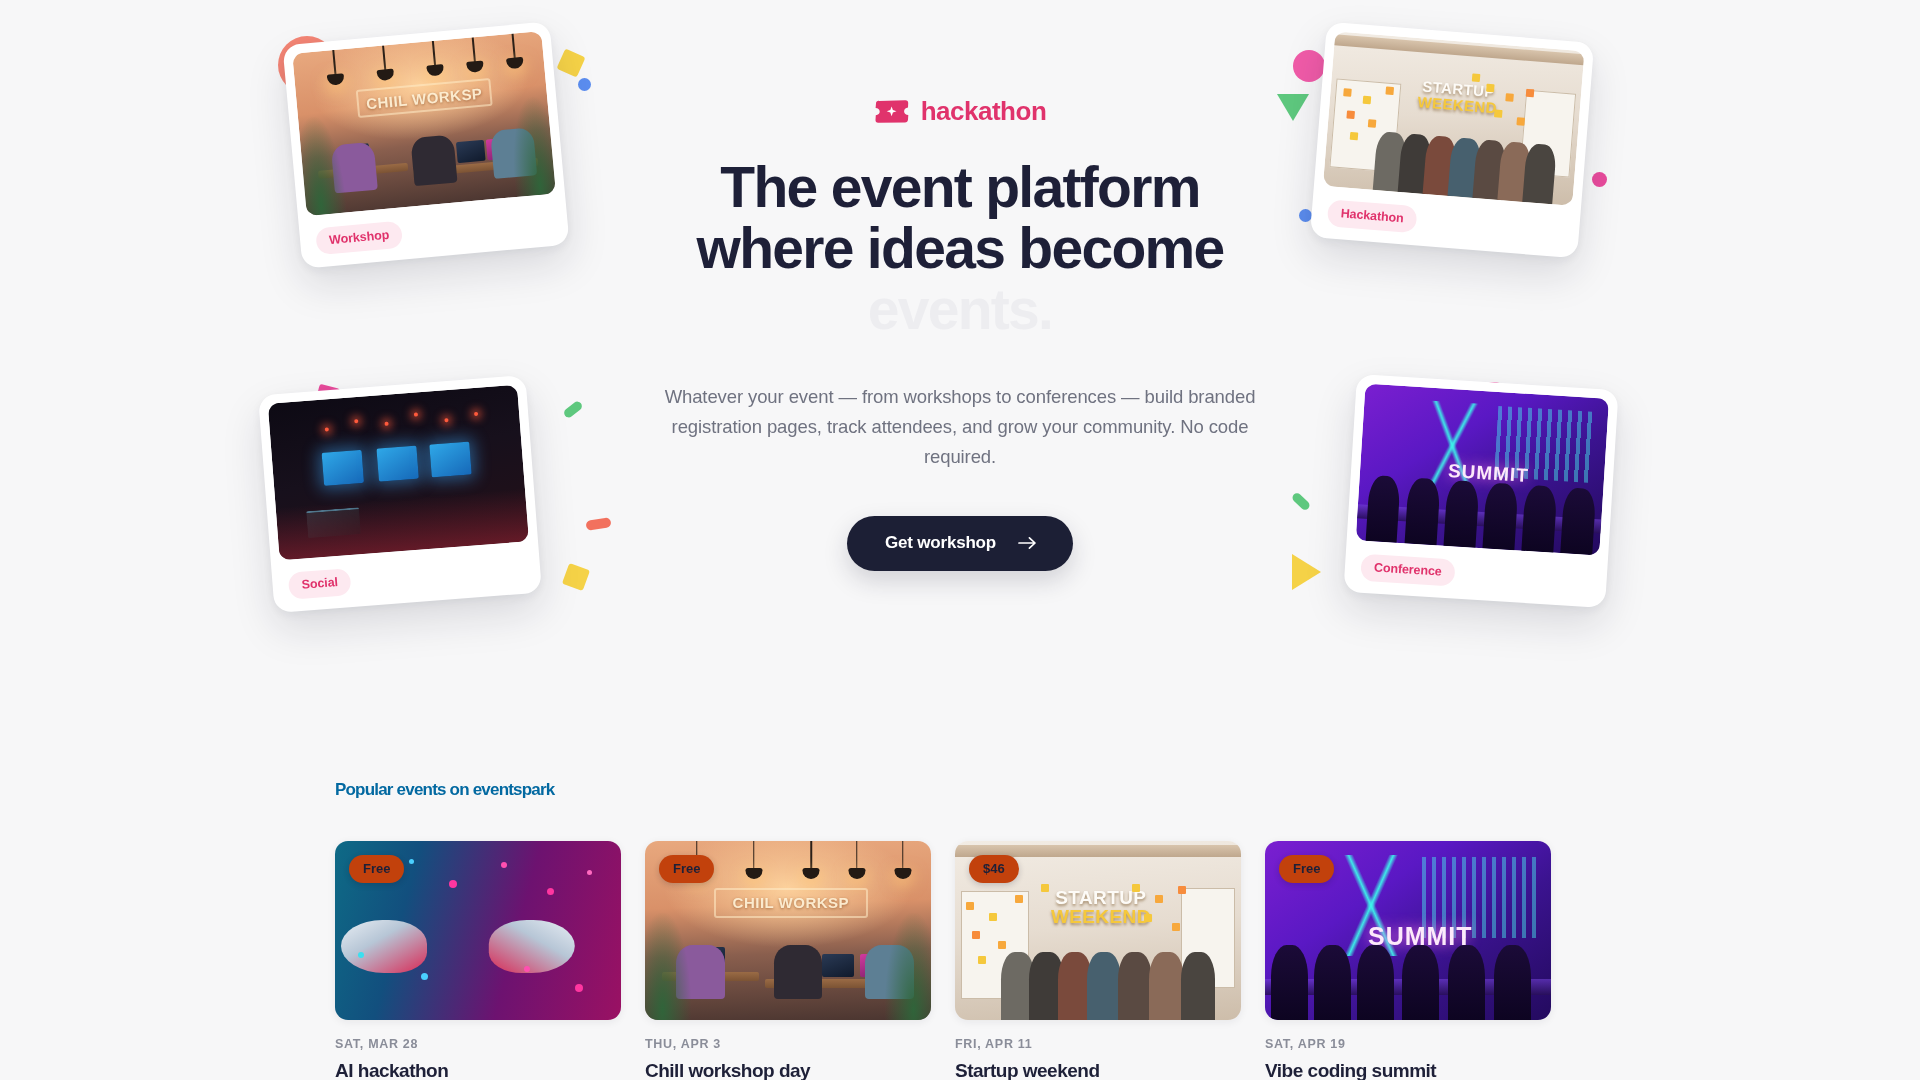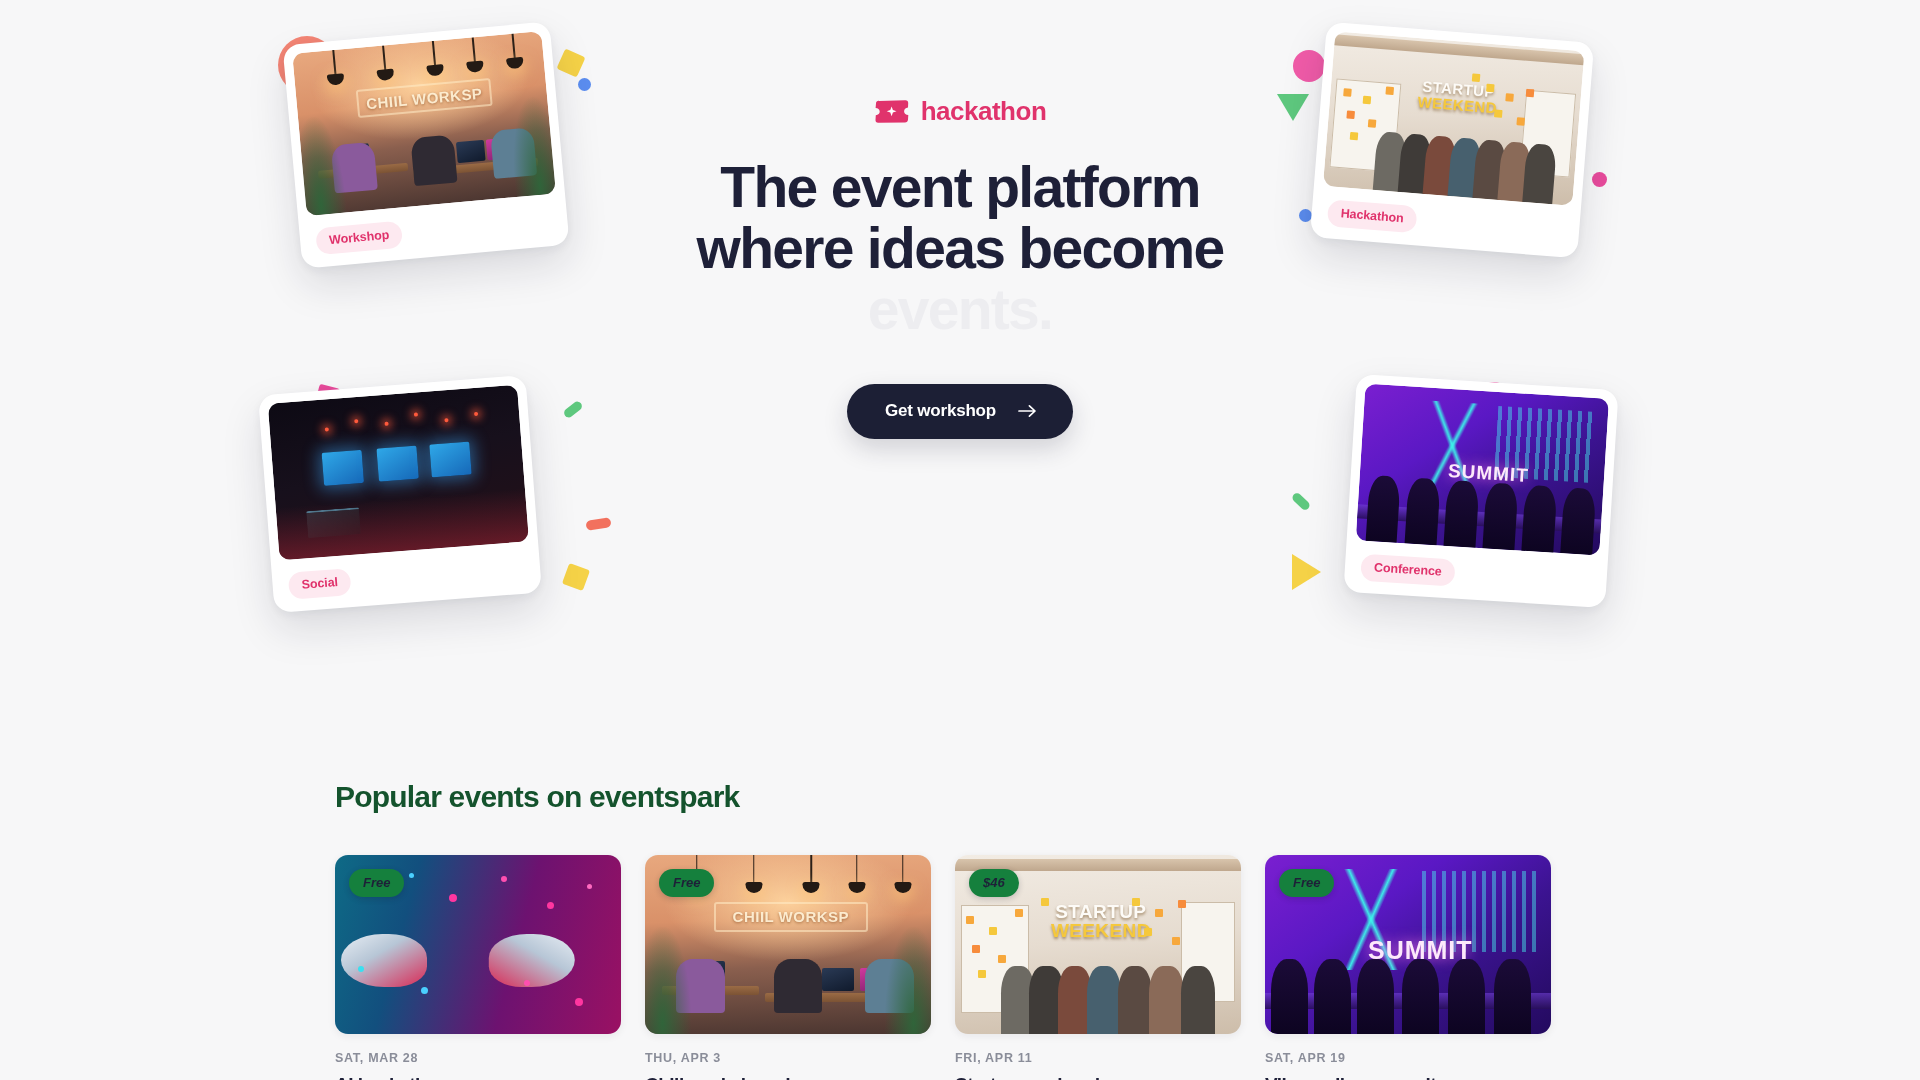--- a/index.html
+++ b/index.html
@@ -206,37 +206,36 @@
   
   .decor{position:absolute;z-index:2;}
   .d-circle{border-radius:50%;}
   .d-tri{width:0;height:0;}
   .d-sq{border-radius:3px;}
 
   
   .section{position:absolute;left:0;top:735px;width:1920px;}
   .sec-inner{width:1250px;margin:0 auto;}
   .sec-title{
-    font-size:30px;font-weight:800;letter-spacing:-.8px;color:#14532d;
+    font-size:17px;font-weight:800;letter-spacing:-.8px;color:#0369a1;
     padding-top:45px;
   }
   .grid{
     display:grid;grid-template-columns:repeat(4,286px);gap:24px;margin-top:41px;
   }
   .ev-card{cursor:pointer;}
   .ev-photo{
     position:relative;width:286px;height:179px;border-radius:13px;overflow:hidden;
     box-shadow:0 2px 8px rgba(25,27,46,.07);
   }
   .price-badge{
     position:absolute;left:14px;top:14px;z-index:3;
-    background:#15803d;color:#1e2038;font-size:13px;font-weight:700;
+    background:#c2410c;color:#1e2038;font-size:13px;font-weight:700;
     padding:6px 14px 7px;border-radius:999px;
     box-shadow:0 2px 6px rgba(20,22,40,.2);
-    font-style:italic;
   }
   .ev-date{
     margin-top:17px;font-size:12.5px;font-weight:700;letter-spacing:.7px;
     color:#8a8d99;text-transform:uppercase;
   }
   .ev-title{
     margin-top:9px;font-size:19px;font-weight:800;letter-spacing:-.5px;color:#1e2038;
   }
 </style>
 </head>
@@ -379,20 +378,21 @@
       </svg>
       <span class="brand-name">hackathon</span>
     </div>
 
     <h1 class="headline">
       <span class="ln">The event platform</span>
       <span class="ln">where ideas become</span>
       <span class="ln ln-fade">events.</span>
     </h1>
 
+    <p class="subtitle">Whatever your event — from workshops to conferences — build branded registration pages, track attendees, and grow your community. No code required.</p>
 
     <div class="cta-wrap">
       <button class="cta">
         <span>Get workshop</span>
         <svg class="cta-arrow" viewBox="0 0 19 14">
           <path d="M1 7 H16.4 M11.4 1.8 L17 7 L11.4 12.2" fill="none" stroke="#ffffff" stroke-width="1.7" stroke-linecap="round" stroke-linejoin="round"></path>
         </svg>
       </button>
     </div>
 

